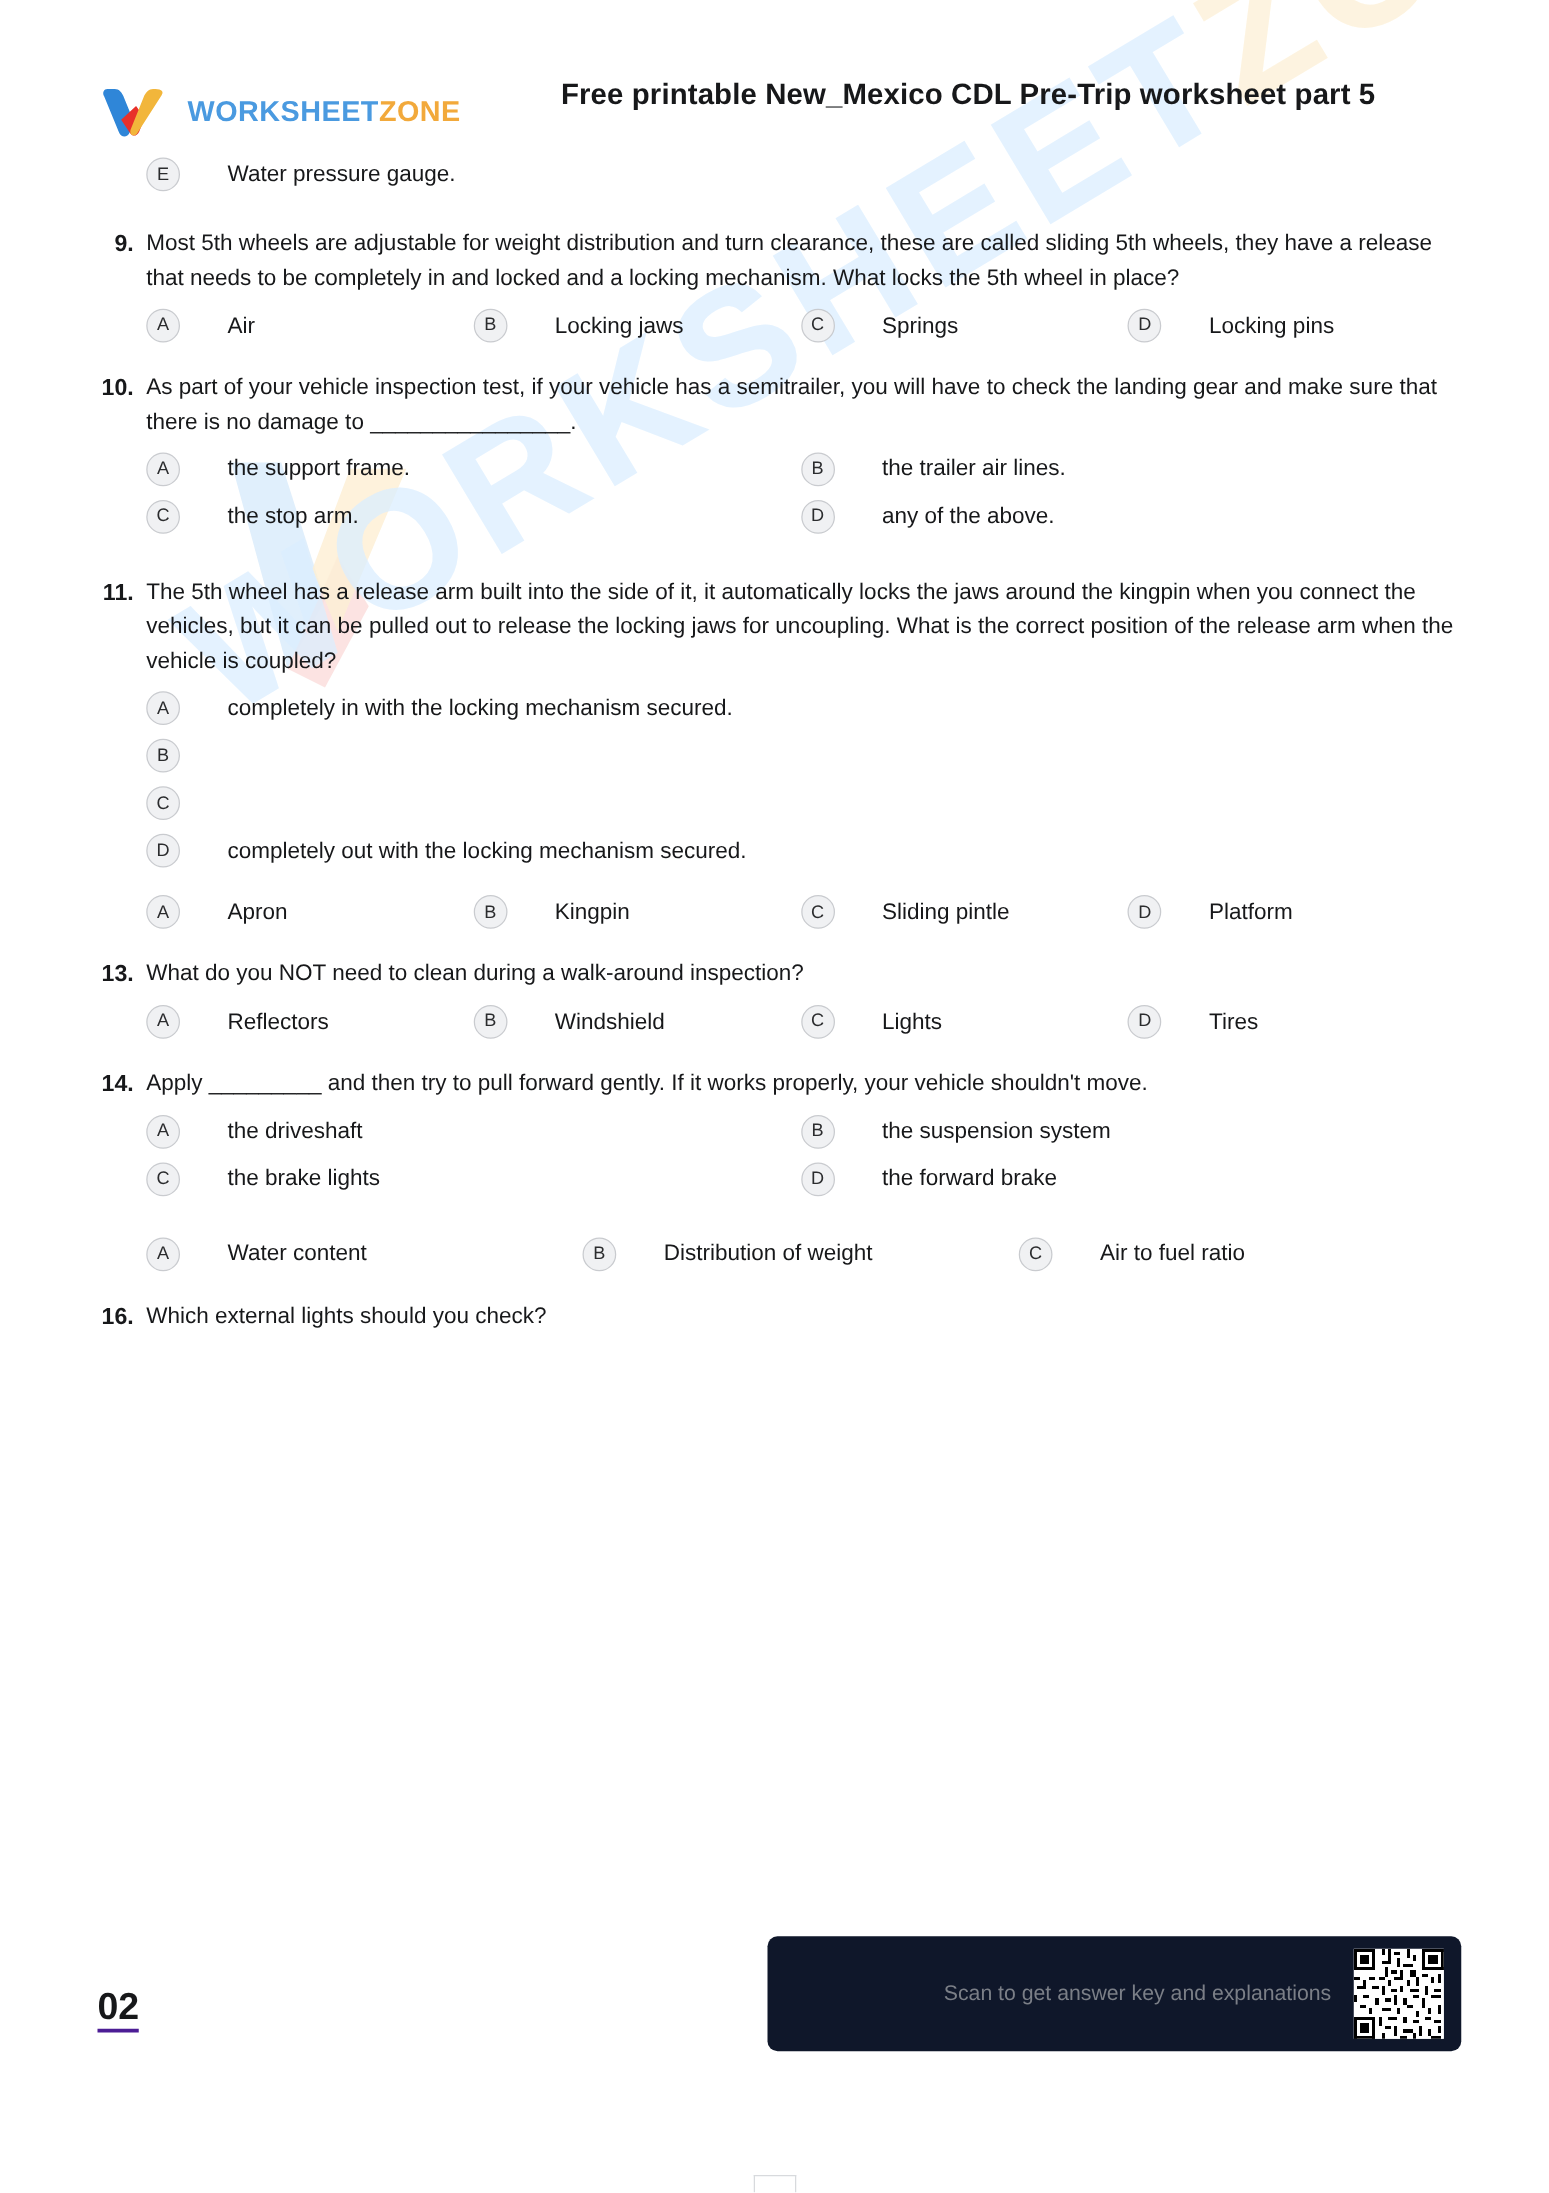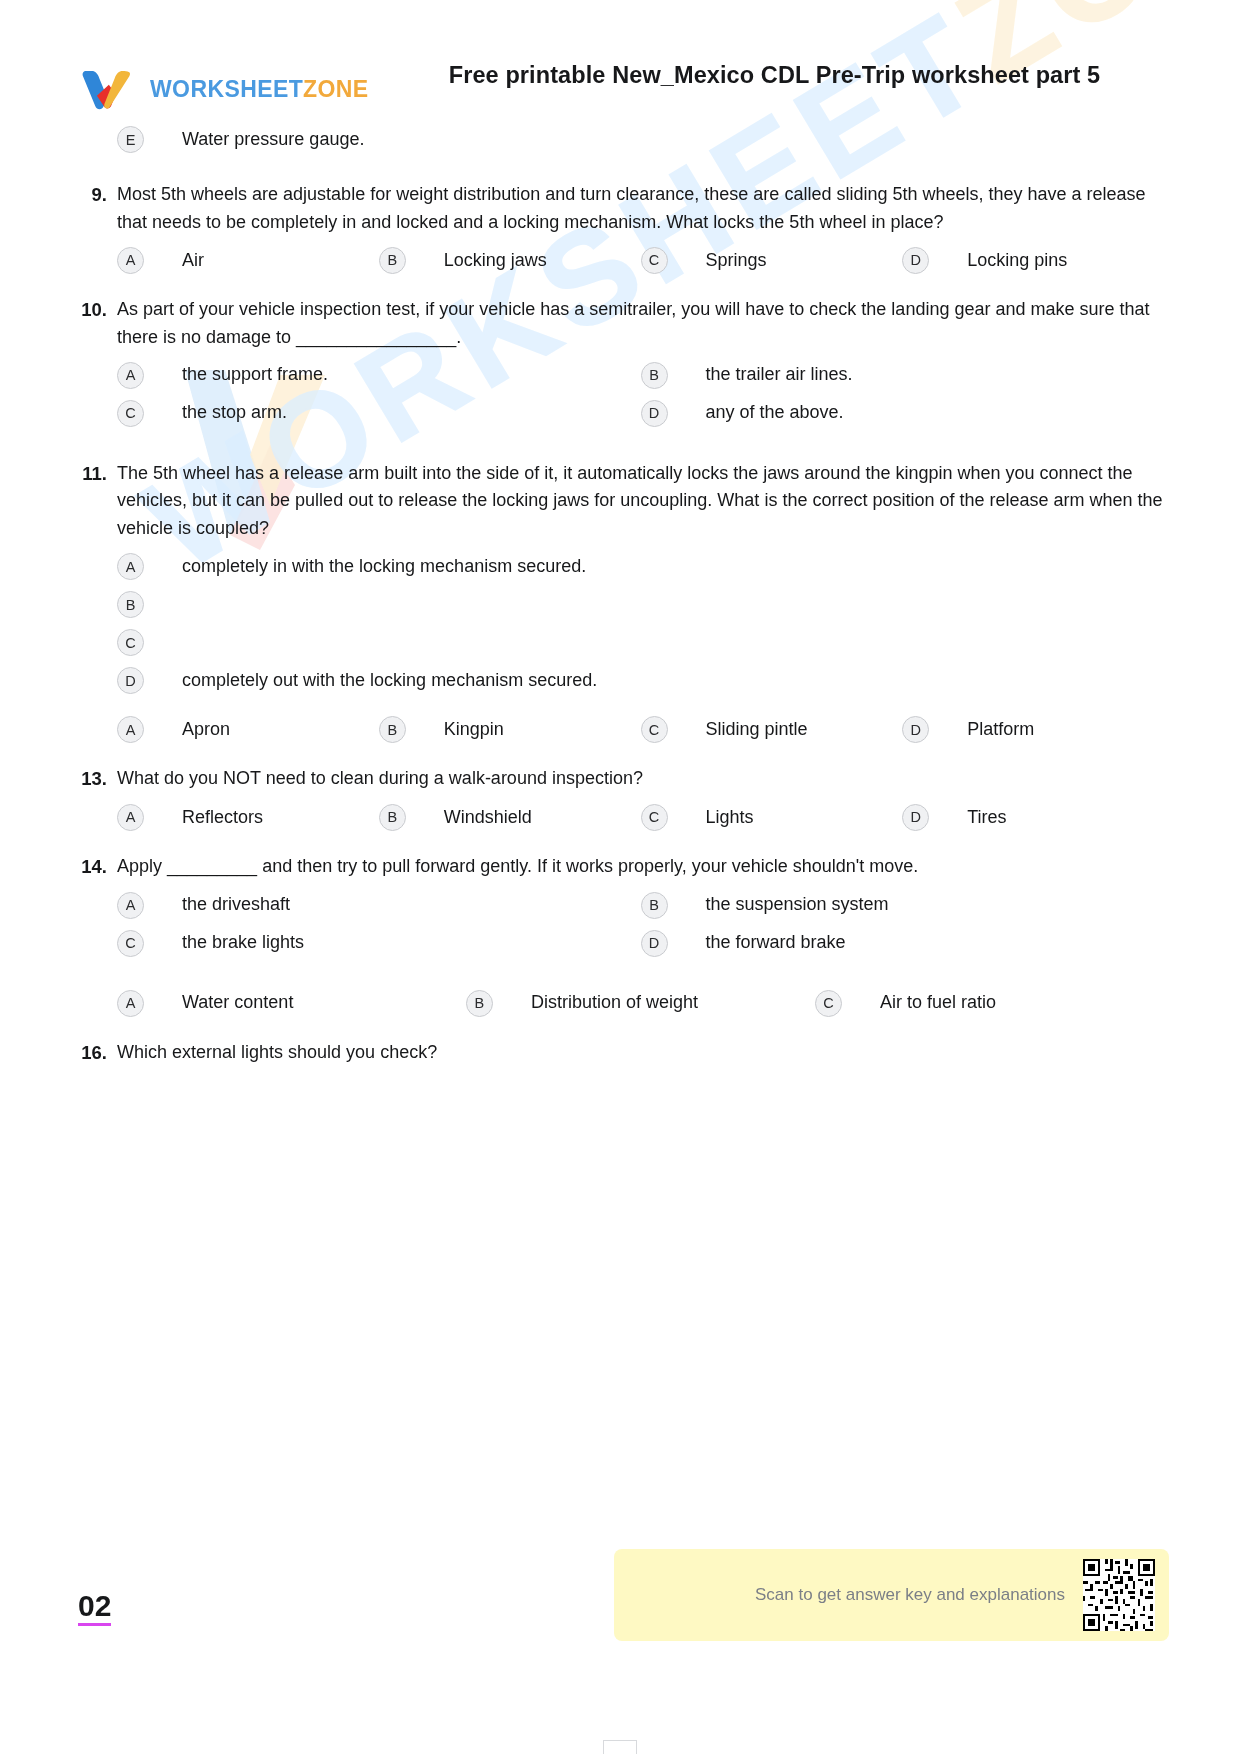--- a/index.html
+++ b/index.html
@@ -69,26 +69,26 @@
     font-size: 14.5px; color:#2b2c2e; font-weight:400;
     margin-right: 11px;
   }
   .opt-label { font-size: 18px; color:#17181a; line-height:1.3;margin-left:27px; }
 
   
   .footer { position:absolute; left:0; right:0; bottom: 0; height: 250px; z-index:2; }
   .page-no {
     position:absolute; left: 78px; bottom: 128px;
     font-size: 30px; font-weight: 700; color:#17181a;
-    border-bottom: 3px solid #d946ef; padding-bottom: 2px; line-height:1;
+    border-bottom: 3px solid #4c1d95; padding-bottom: 2px; line-height:1;
   }
   .scan-card {
     position:absolute; right: 70px; bottom: 113px;
     width: 555px; height: 92px;
-    background: #fef9c3; border-radius: 8px;
+    background: #0f172a; border-radius: 8px;
     display:flex; align-items:center; justify-content:flex-end;
     padding-right: 14px; gap: 18px;
   }
   .scan-text { font-size: 17px; color:#7b7f87; white-space:nowrap; }
   .qr { width: 72px; height: 72px; flex:0 0 72px; background:#fff; }
   .bottom-tab {
     position:absolute; left: 50%; transform: translateX(-50%); bottom: 0;
     width: 34px; height: 14px; border: 1px solid #d8dadd; border-bottom:none;
     background:#fff;
   }

